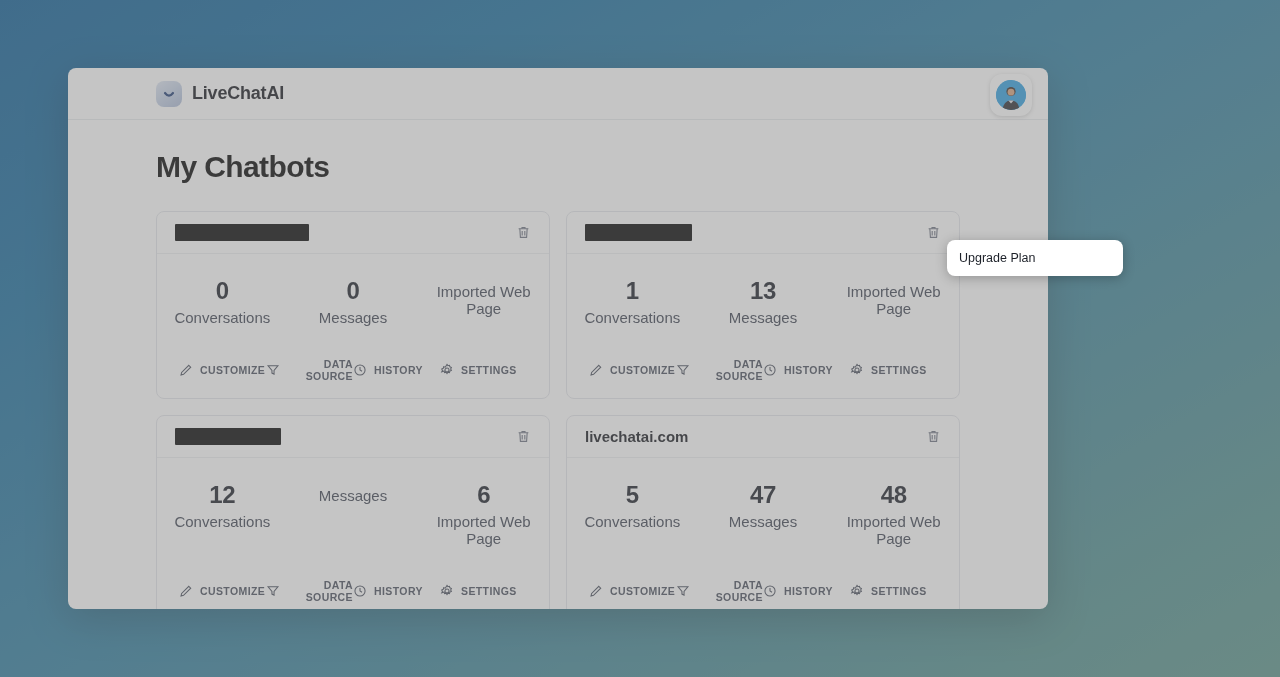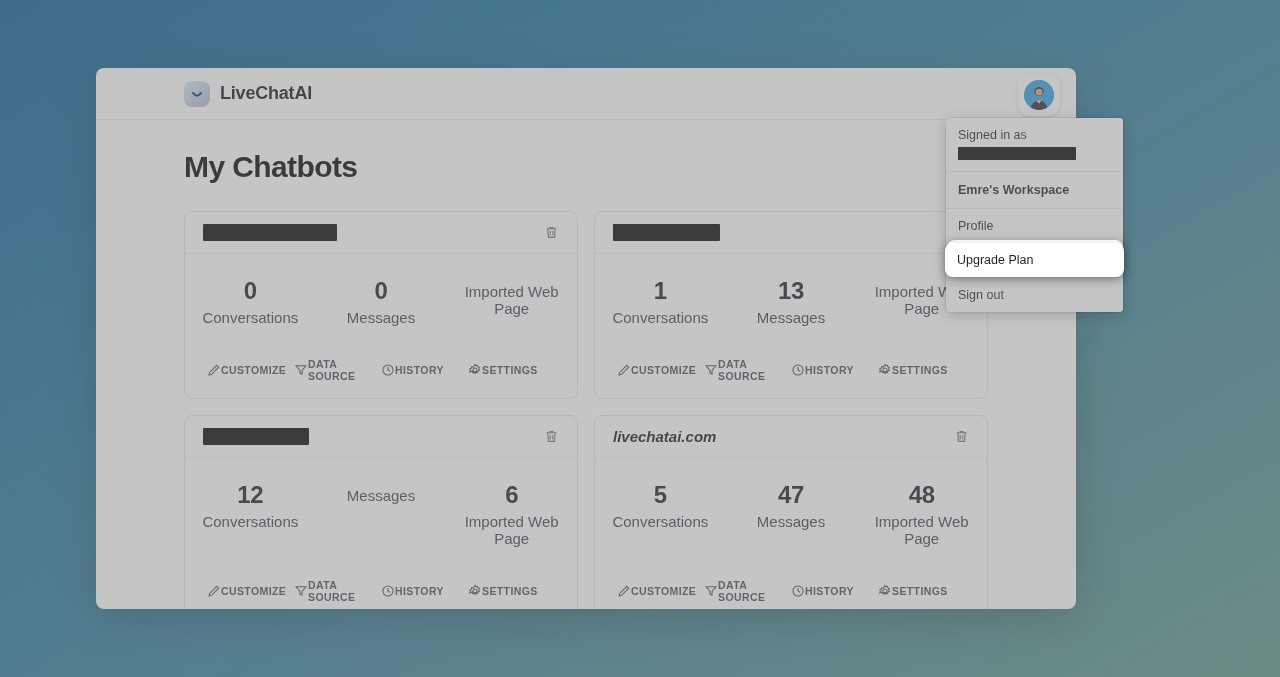--- a/index.html
+++ b/index.html
@@ -24,21 +24,20 @@
   #app-window {
     position: absolute;
     left: 68px;
     top: 68px;
     width: 980px;
     height: 541px;
     background: #ffffff;
     border-radius: 8px;
     overflow: hidden;
     box-shadow: 0 10px 40px rgba(0,0,0,0.25);
-    margin-left: 28px;
   }
 
   
   .app-header {
     position: relative;
     height: 52px;
     border-bottom: 1px solid #e8eaed;
     display: flex;
     align-items: center;
   }
@@ -120,21 +119,20 @@
     overflow: hidden;
   }
 
   .card-head {
     height: 42px;
     display: flex;
     align-items: center;
     justify-content: space-between;
     padding: 0 16px 0 18px;
     border-bottom: 1px solid #eceef1;
-    font-style: italic;
   }
 
   .card-title {
     font-size: 15px;
     font-weight: bold;
     color: #14161c;
     white-space: nowrap;
     overflow: hidden;
   }
   .card-title.redacted {
@@ -179,21 +177,23 @@
 
   .card-actions {
     display: flex;
     padding: 32px 22px 16px 22px;
     gap: 0;
   }
   .action {
     flex: 1;
     display: flex;
     align-items: center;
+    gap: 7px;
     cursor: pointer;
+    text-align: right;
   }
   .action-label {
     font-size: 10.5px;
     font-weight: bold;
     letter-spacing: 0.4px;
     color: #474d5b;
   }
   .action svg { flex: none; display: block; }
 
   
@@ -526,29 +526,18 @@
             </div>
           </div>
         </div>
 
       </div>
     </div>
   </div>
 
   <div id="dim-overlay"></div>
 
-  <div id="user-menu">
-    <div class="menu-section">
-      <div class="menu-signed-label">Signed in as</div>
-      <div class="menu-email-redacted"></div>
-    </div>
-    <div class="menu-workspace">Emre's Workspace</div>
-    <div class="menu-item">Profile</div>
-    <div class="menu-item highlighted">Upgrade Plan</div>
-    <div class="menu-item menu-item-divider">Sign out</div>
-    <div class="dimmed-layer"></div>
-  </div>
 
   <div id="highlight-overlay" style="position:absolute;left:947px;top:240px;width:176px;height:36px;background:#ffffff;border-radius:8px;box-shadow:0 2px 12px rgba(0,0,0,0.25);display:flex;align-items:center;padding-left:12px;font-size:12.5px;color:#1d2129;">
     <span>Upgrade Plan</span>
   </div>
 
 </div>
 
 </body></html>

